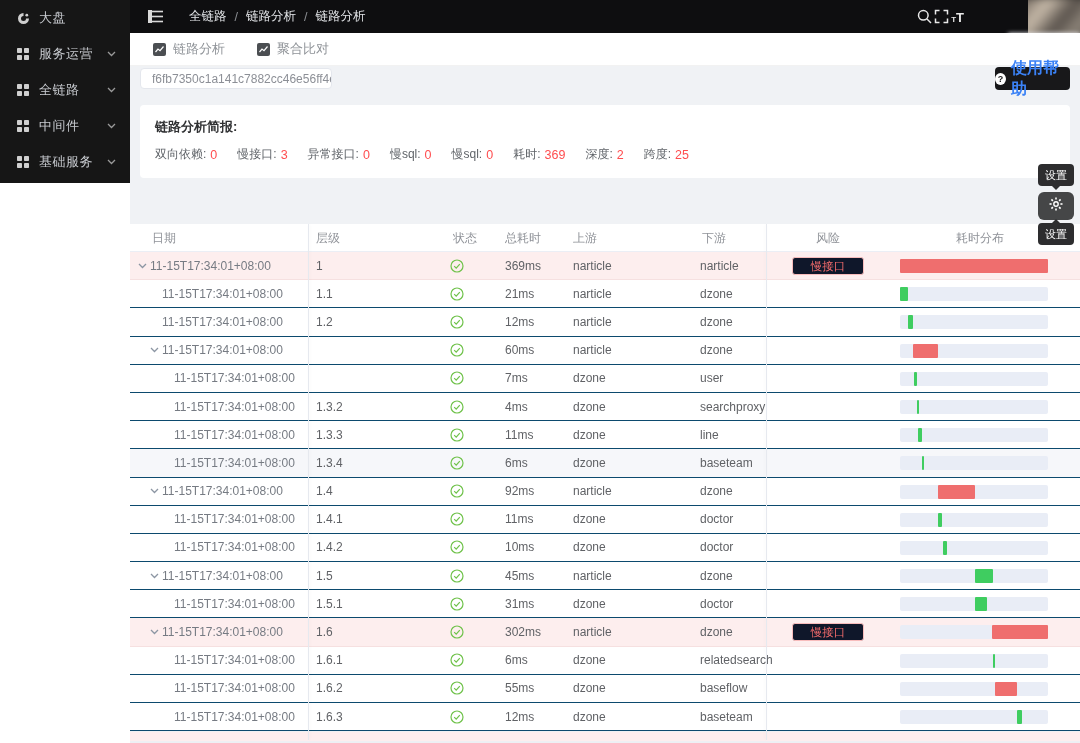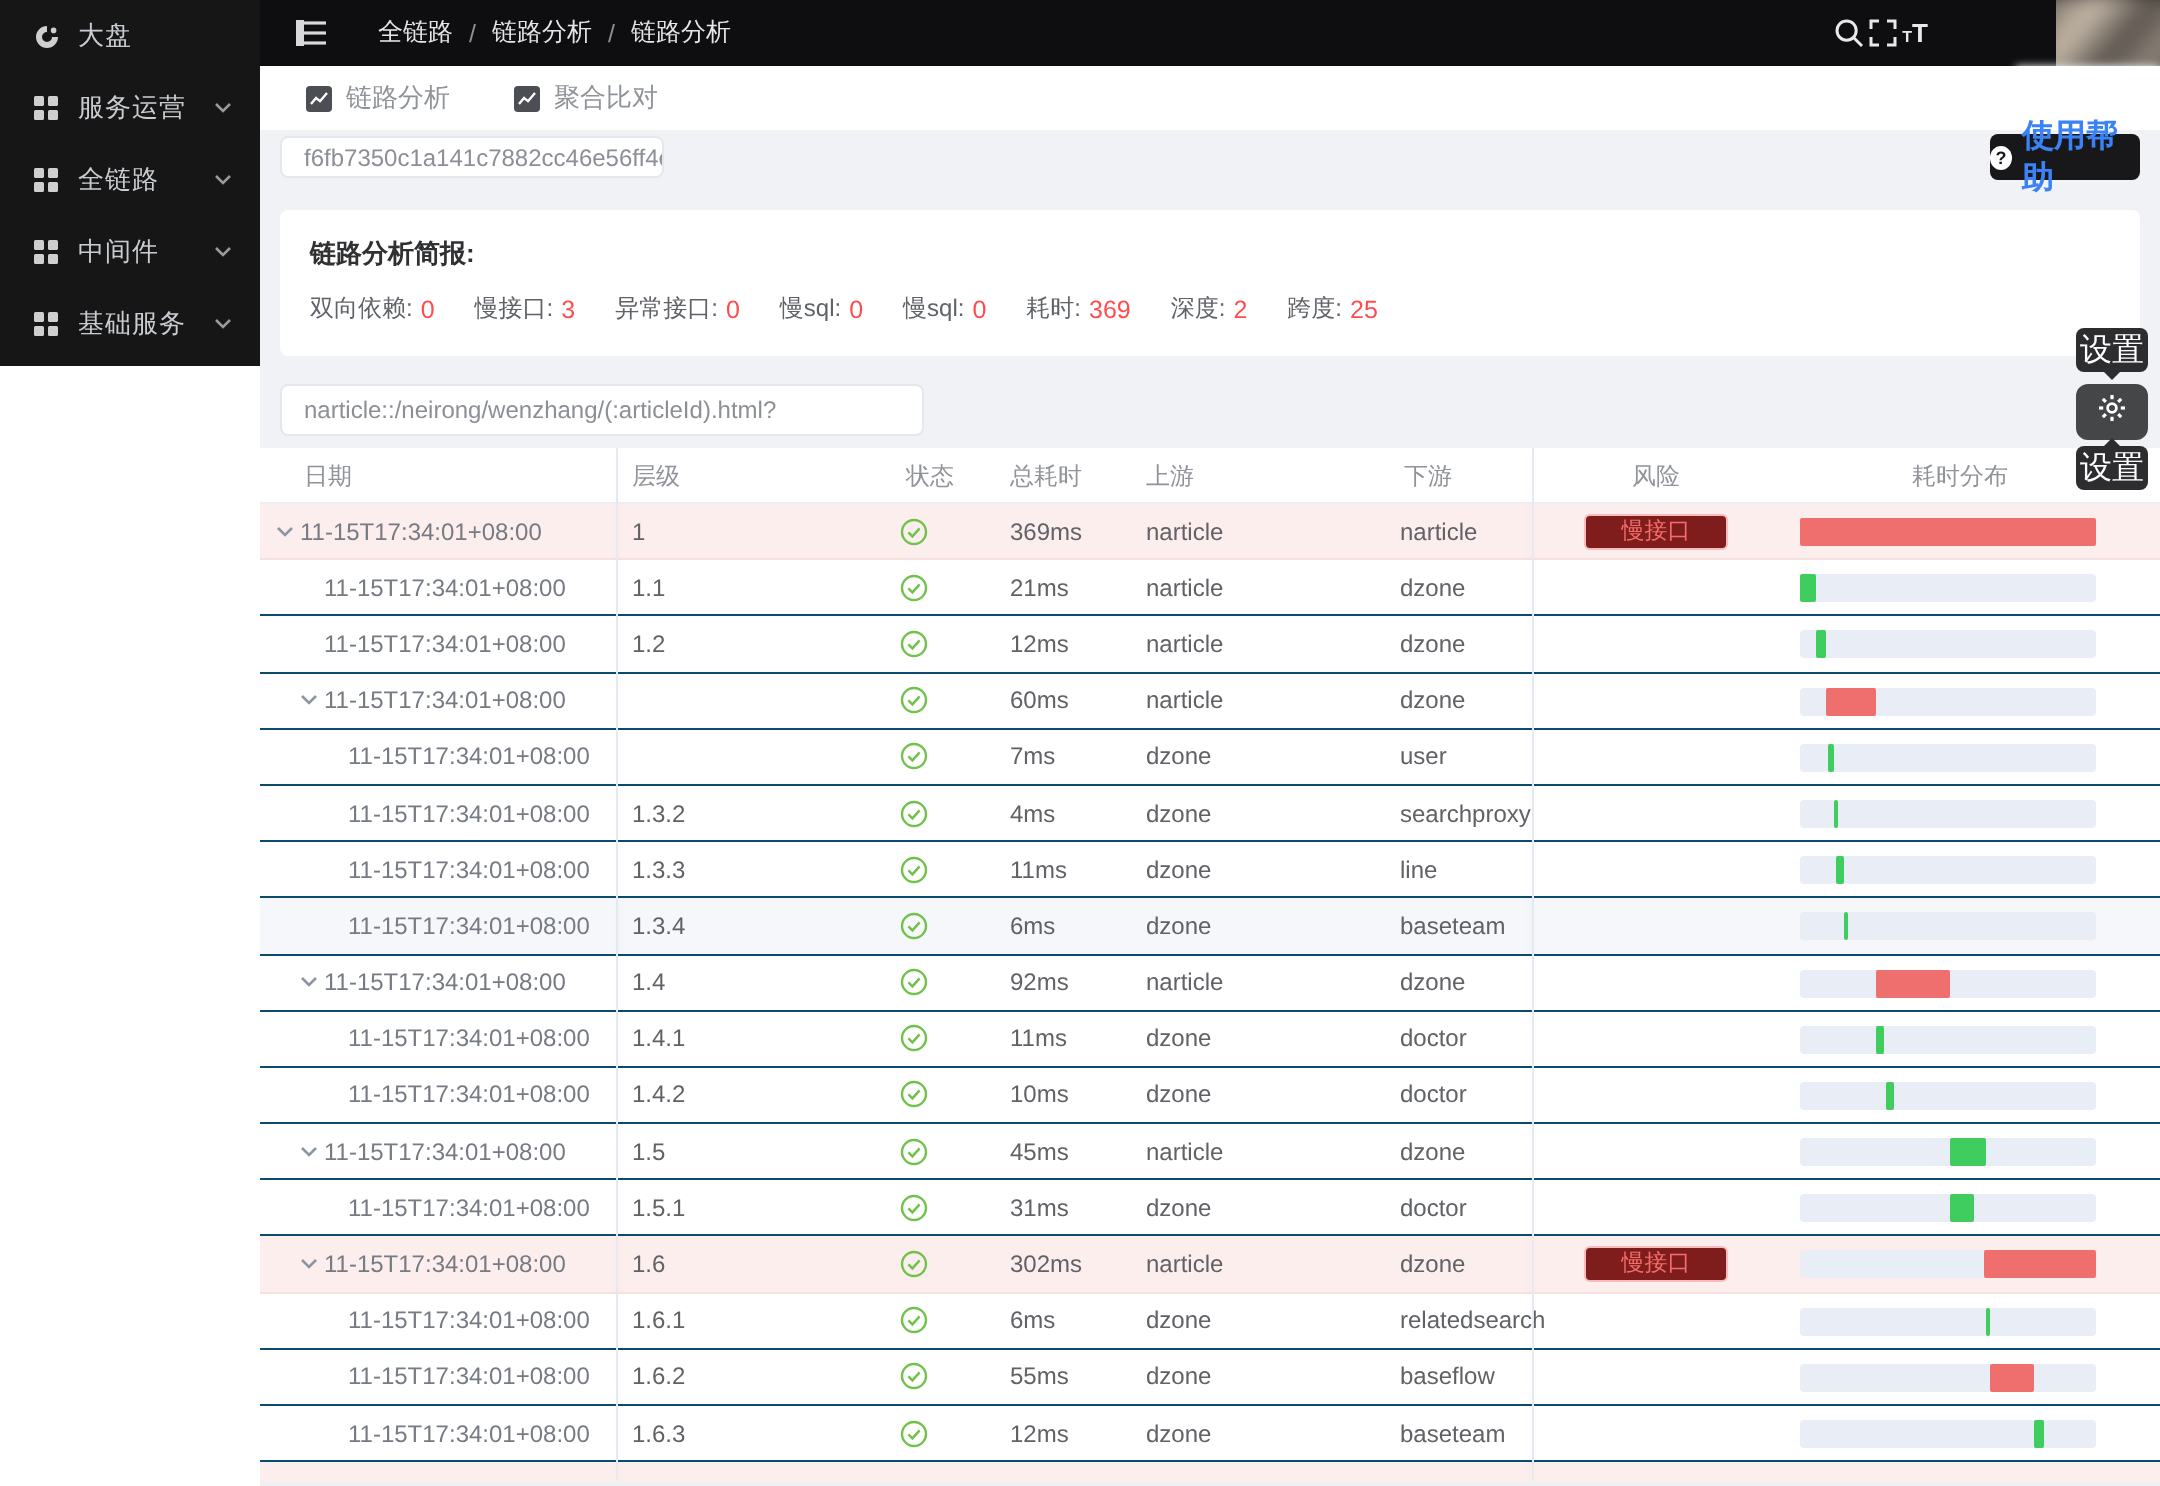--- a/index.html
+++ b/index.html
@@ -54,21 +54,21 @@
 
   .summary-card{position:absolute;left:10px;top:39px;width:930px;height:73px;background:#fff;border-radius:4px;}
   .summary-title{position:absolute;left:15px;top:13px;font-size:13px;font-weight:bold;color:#303133;}
   .summary-stats{position:absolute;left:15px;top:41px;display:flex;align-items:center;gap:20px;}
   .stat{display:flex;align-items:center;gap:4px;}
   .stat-label{font-size:12px;color:#5f6368;}
   .stat-value{font-size:12.5px;color:#ff4d4f;}
 
   .gear-btn{position:absolute;left:908px;top:126px;width:36px;height:28px;background:#454647;border-radius:6px;
     display:flex;align-items:center;justify-content:center;cursor:pointer;z-index:6;}
-  .tooltip{position:absolute;width:36px;height:22px;background:#2d2d2f;border-radius:4px;color:#fff;font-size:16px;
+  .tooltip{position:absolute;width:36px;height:22px;background:#2d2d2f;border-radius:4px;color:#fff;font-size:11px;
     display:flex;align-items:center;justify-content:center;z-index:7;}
   .tooltip-top{left:908px;top:98px;}
   .tooltip-top:after{content:"";position:absolute;left:50%;bottom:-4px;margin-left:-4px;border-left:4px solid transparent;
     border-right:4px solid transparent;border-top:4px solid #2d2d2f;}
   .tooltip-bottom{left:908px;top:157px;}
   .tooltip-bottom:before{content:"";position:absolute;left:50%;top:-4px;margin-left:-4px;border-left:4px solid transparent;
     border-right:4px solid transparent;border-bottom:4px solid #2d2d2f;}
 
   
   .table{position:absolute;left:0;top:158px;width:950px;height:519px;background:#fff;}
@@ -84,21 +84,21 @@
   .cell{position:absolute;top:0;height:100%;display:flex;align-items:center;font-size:12px;color:#606266;}
   .c-date{left:0;width:178px;color:#767b83;}
   .arrow-slot{width:12px;display:inline-flex;justify-content:flex-start;}
   .c-level{left:186px;width:125px;}
   .c-status{left:320px;width:30px;}
   .c-duration{left:375px;width:62px;}
   .c-upstream{left:443px;width:120px;}
   .c-downstream{left:570px;width:100px;}
   .c-risk{left:636px;width:124px;justify-content:center;}
   .c-bar{left:760px;width:180px;}
-  .risk-badge{font-size:11.5px;color:#f56c6c;background:#7f1d1d;border:1px solid #f8bcbc;border-radius:3px;
+  .risk-badge{font-size:11.5px;color:#f56c6c;background:#0f172a;border:1px solid #f8bcbc;border-radius:3px;
     padding:1px 18px;line-height:14px;text-align:center;}
   .bar-track{position:absolute;left:10px;top:7px;width:148px;height:14px;background:#e9edf6;border-radius:2px;}
   .bar-seg{position:absolute;top:0;height:14px;border-radius:1px;}
   .v-border{position:absolute;top:0;width:1px;height:516px;background:#e6e9ef;z-index:2;}
   .vb-1{left:178px;box-shadow:1px 0 3px rgba(0,0,0,.04);}
   .vb-2{left:636px;box-shadow:-1px 0 3px rgba(0,0,0,.04);}
   .partial-row{position:absolute;left:0;top:507.4px;width:950px;height:9.2px;background:#fdeeee;border-top:1px solid #f0f1f3;}
   .bottom-strip{position:absolute;left:0;top:516.6px;width:950px;height:2.4px;background:#eef0f4;}
 </style>
 </head>
@@ -284,21 +284,20 @@
             <span class="stat-label">深度:</span>
             <span class="stat-value">2</span>
           </span>
           <span class="stat">
             <span class="stat-label">跨度:</span>
             <span class="stat-value">25</span>
           </span>
         </div>
     </div>
 
-    <div class="text-input url-input">narticle::/neirong/wenzhang/(:articleId).html?</div>
 
     <div class="tooltip tooltip-top">设置</div>
     <div class="gear-btn">
       <span>
         <svg width="14" height="14" viewBox="0 0 14 14" fill="none" stroke="#fff">
             <circle cx="7" cy="7" r="2.2" stroke-width="1.4"></circle>
             <g stroke-width="1.6">
               <line x1="7" y1="0.5" x2="7" y2="2.6"></line>
               <line x1="7" y1="11.4" x2="7" y2="13.5"></line>
               <line x1="0.5" y1="7" x2="2.6" y2="7"></line>

